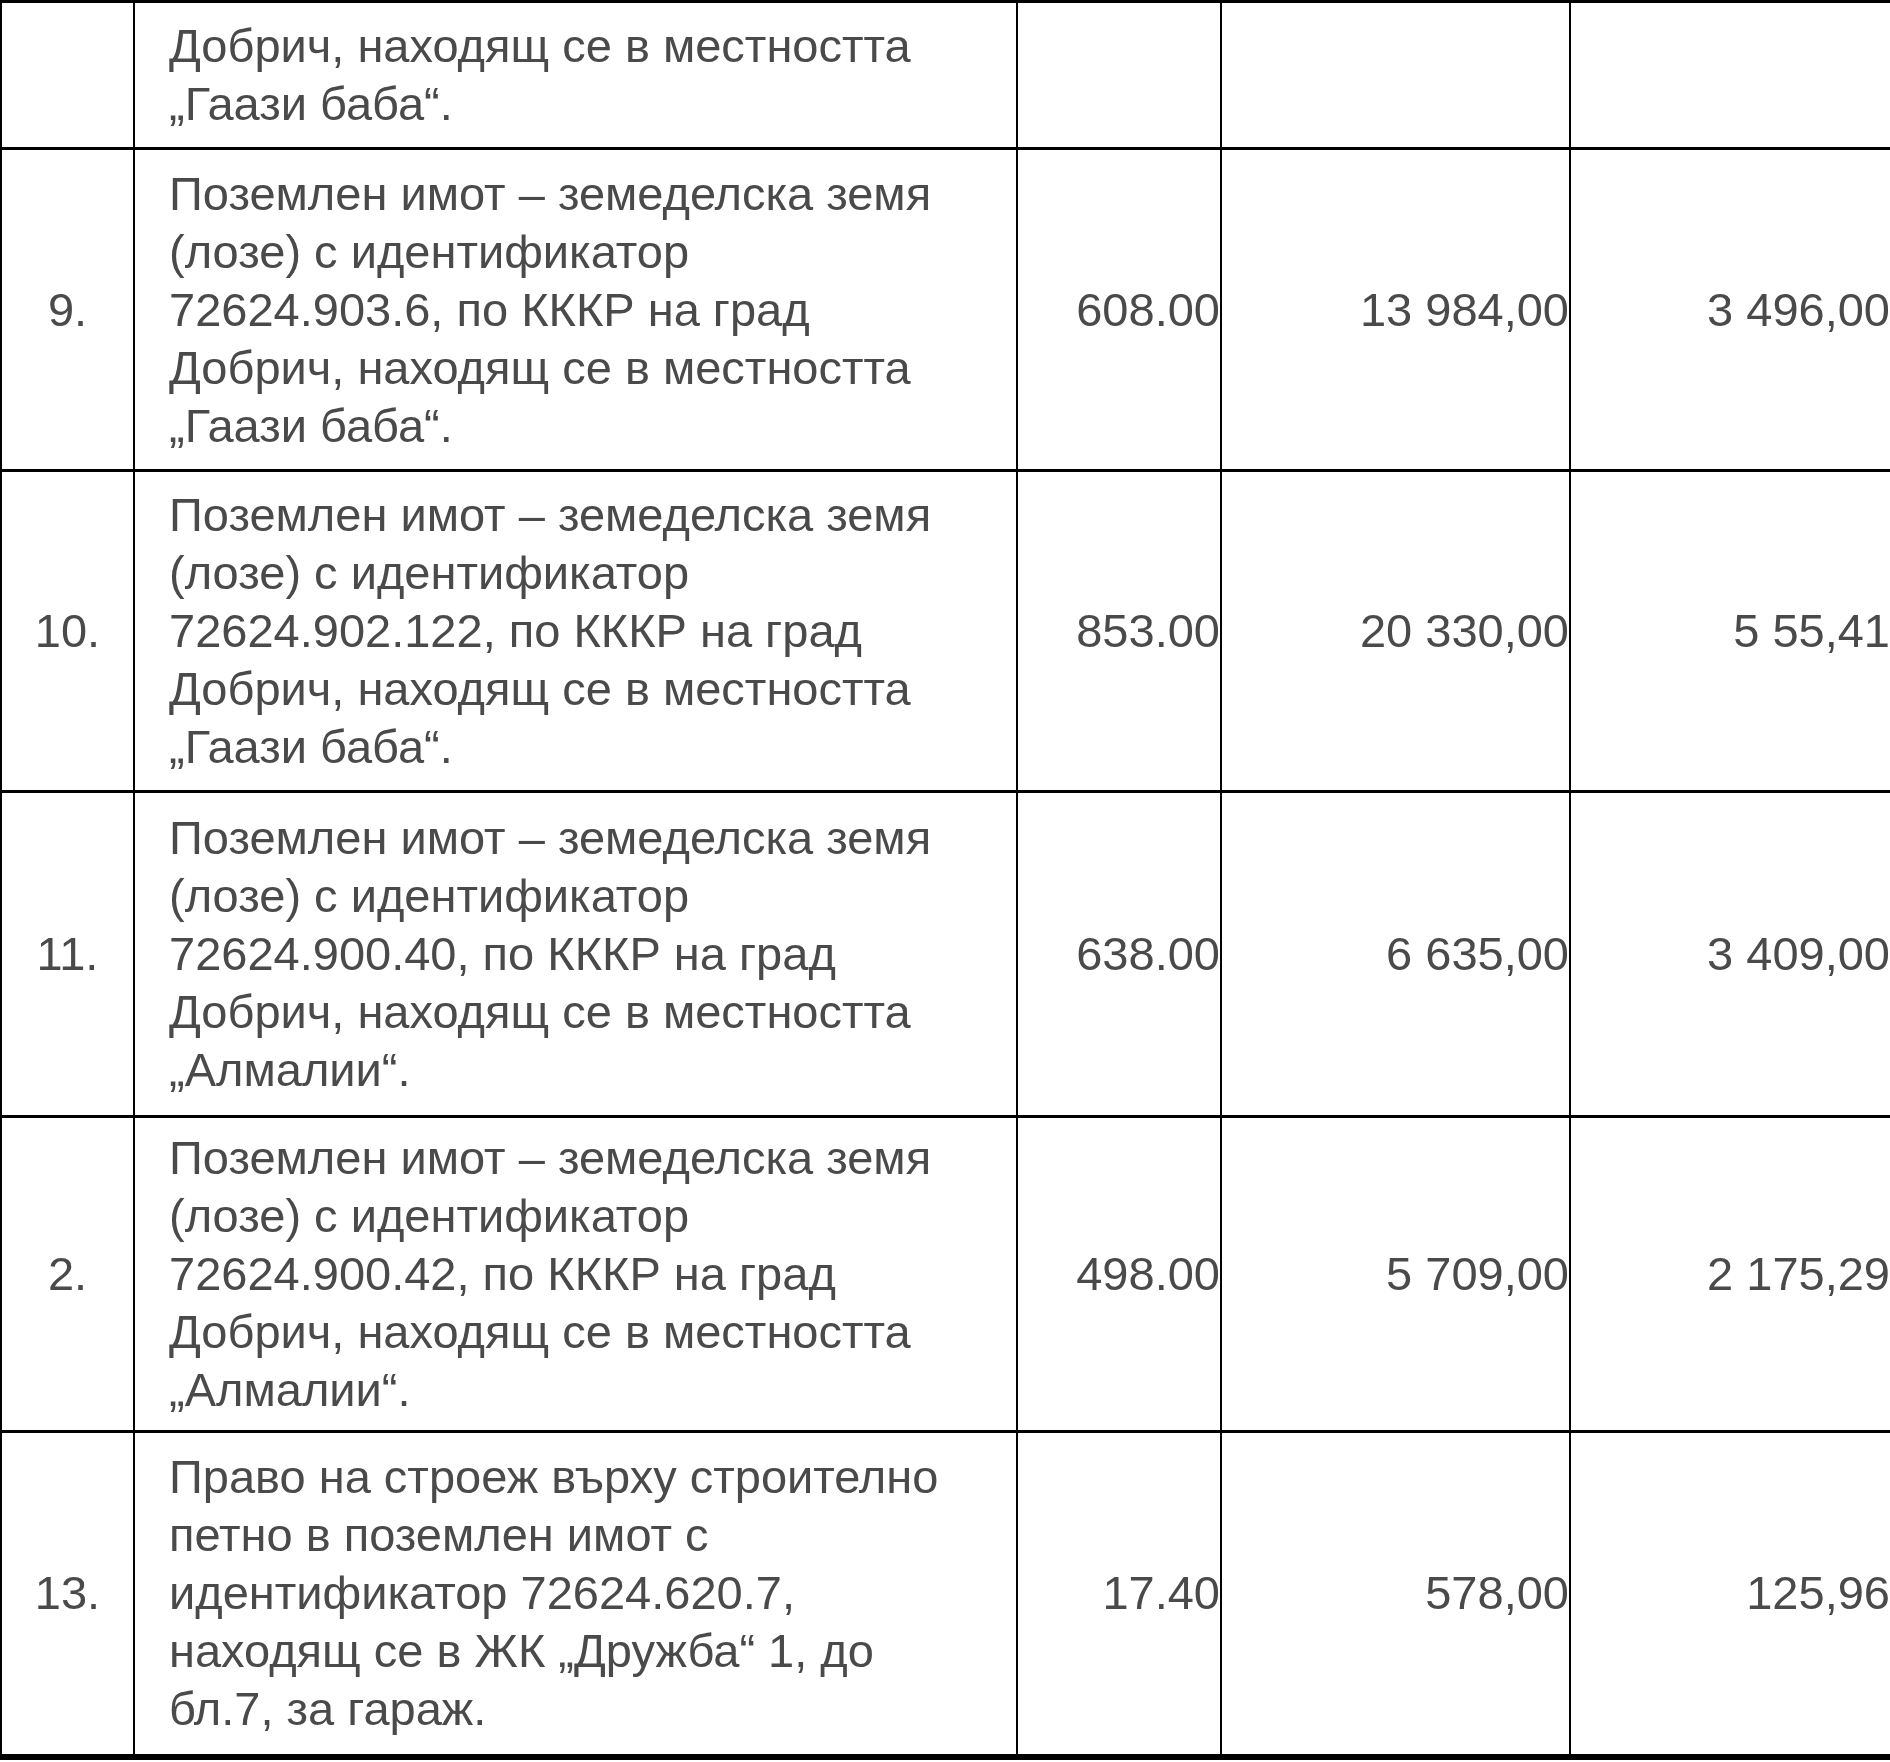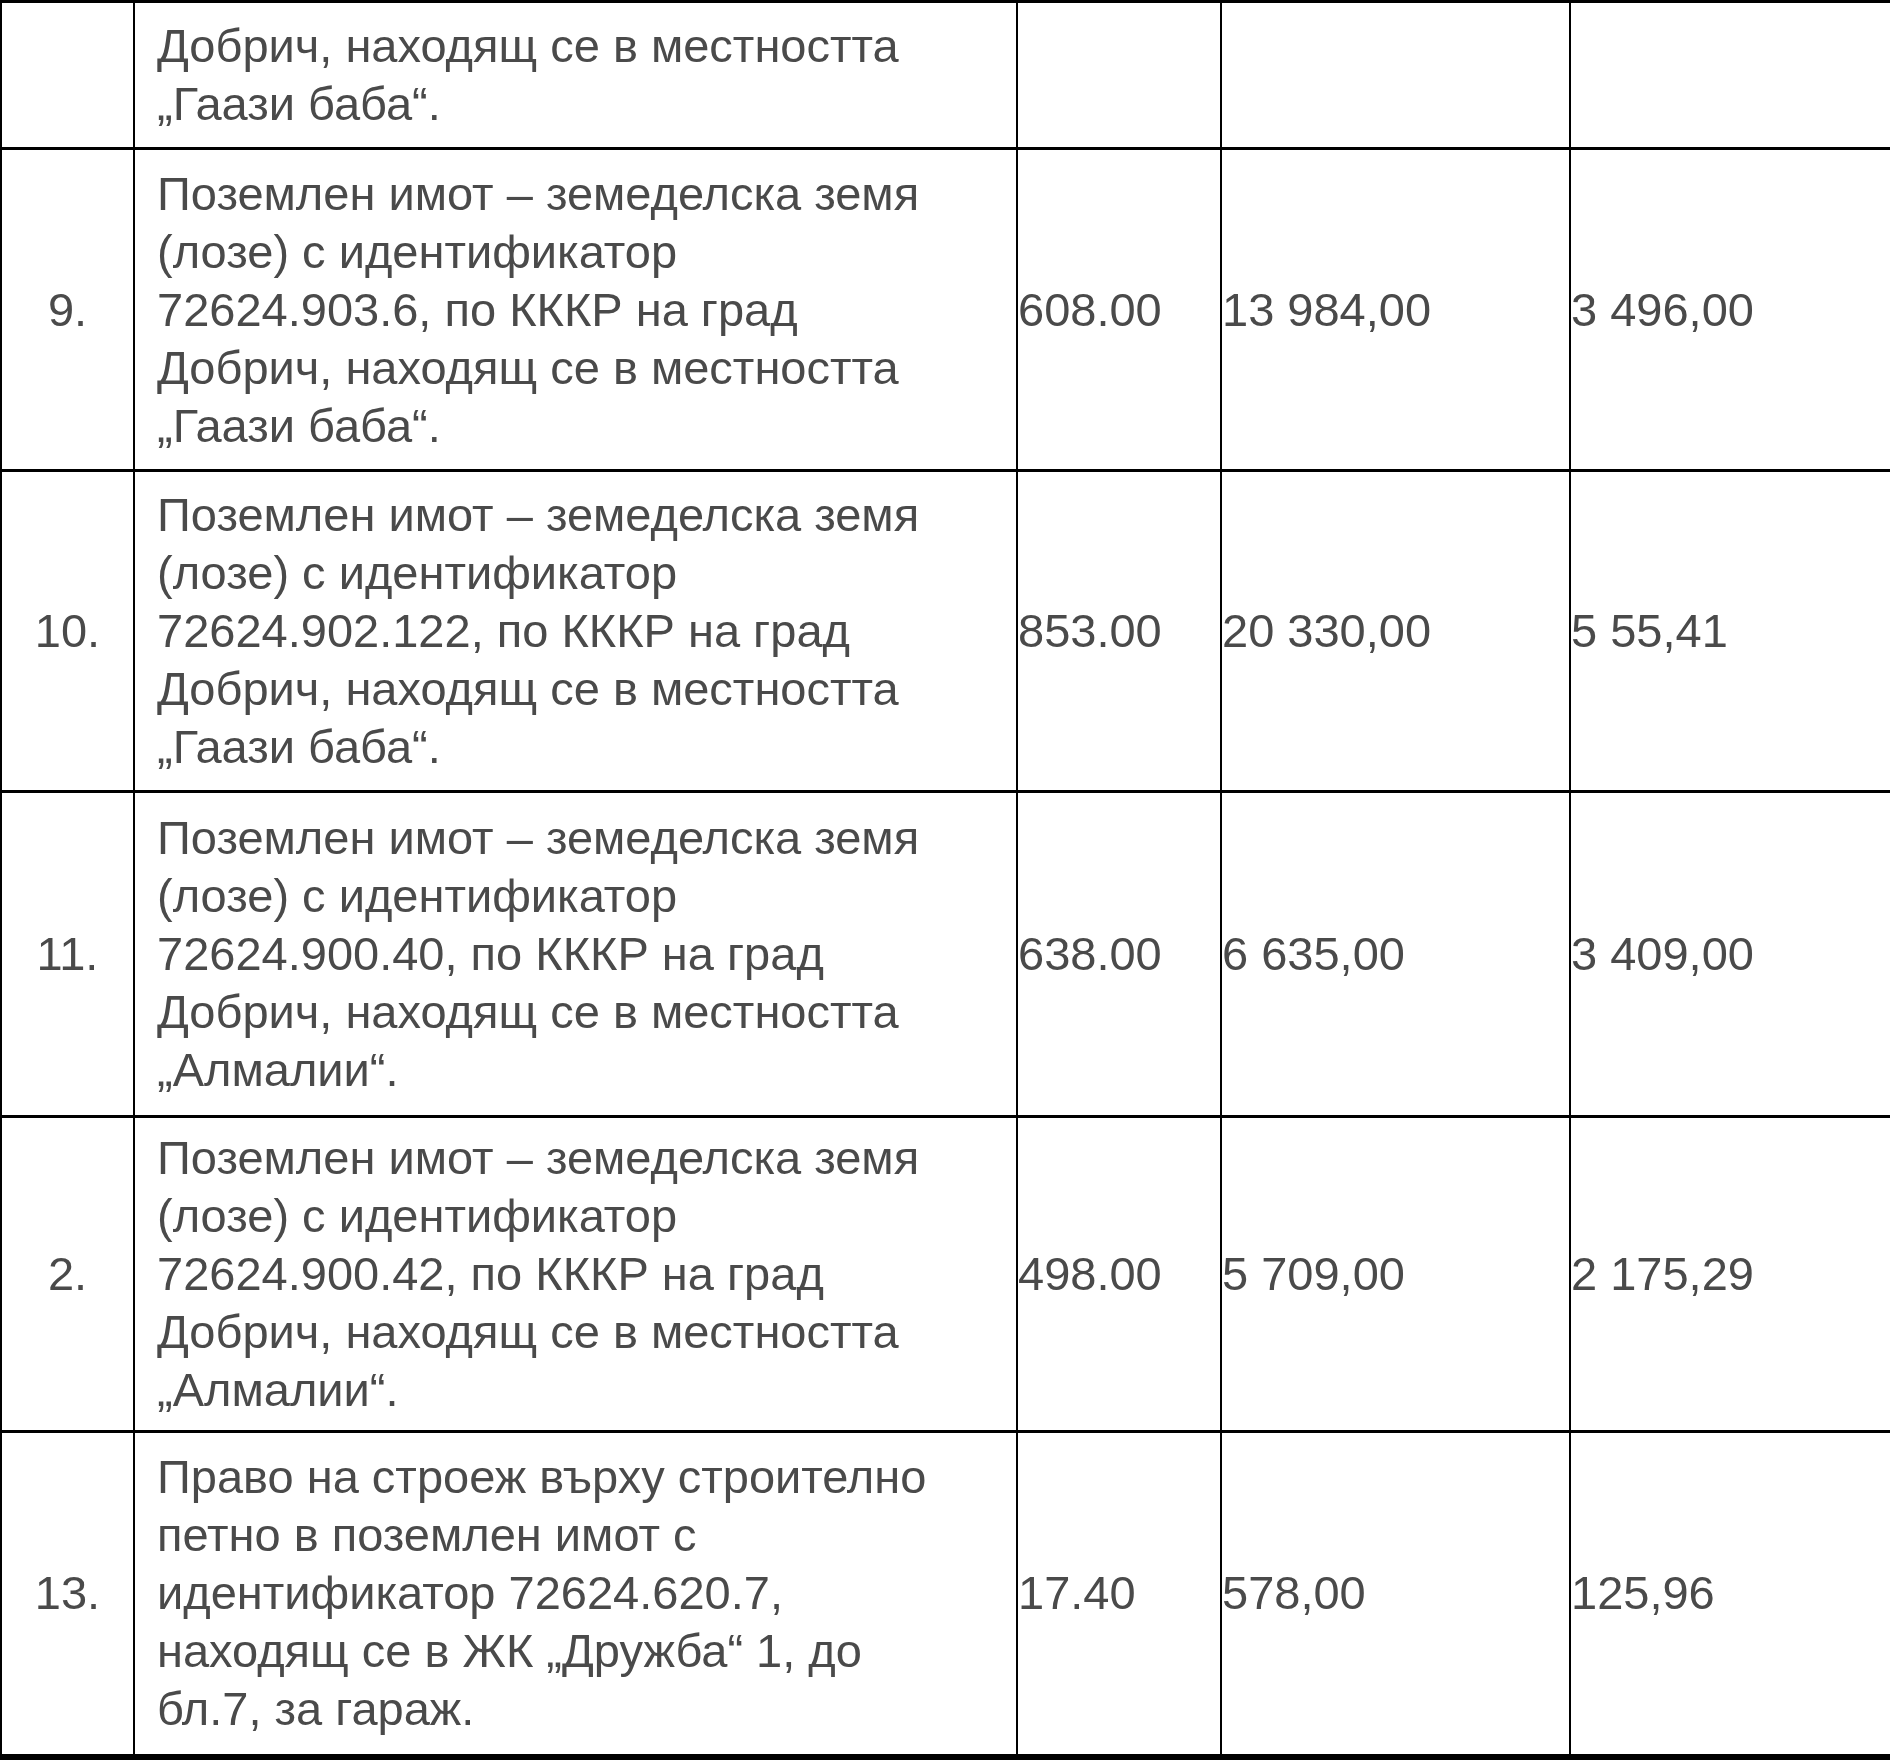--- a/index.html
+++ b/index.html
@@ -29,25 +29,25 @@
     line-height: 58px;
     vertical-align: middle;
     overflow: hidden;
     padding: 0;
   }
   td.c-num {
     text-align: center;
   }
   td.c-desc .desc-text {
     white-space: pre-line;
-    padding: 8px 24px 8px 22px;
+    padding: 8px 24px 8px 34px;
     text-align: left;
   }
   td.c-val {
-    text-align: left;
+    text-align: right;
     margin-left: 40px;
   }
   tr.row-partial { height: 147px; }
   tr.row-9  { height: 322px; }
   tr.row-10 { height: 321px; }
   tr.row-11 { height: 325px; }
   tr.row-12 { height: 315px; }
   tr.row-13 { height: 325px; }
   tr.row-partial td.c-desc {
     vertical-align: top;

